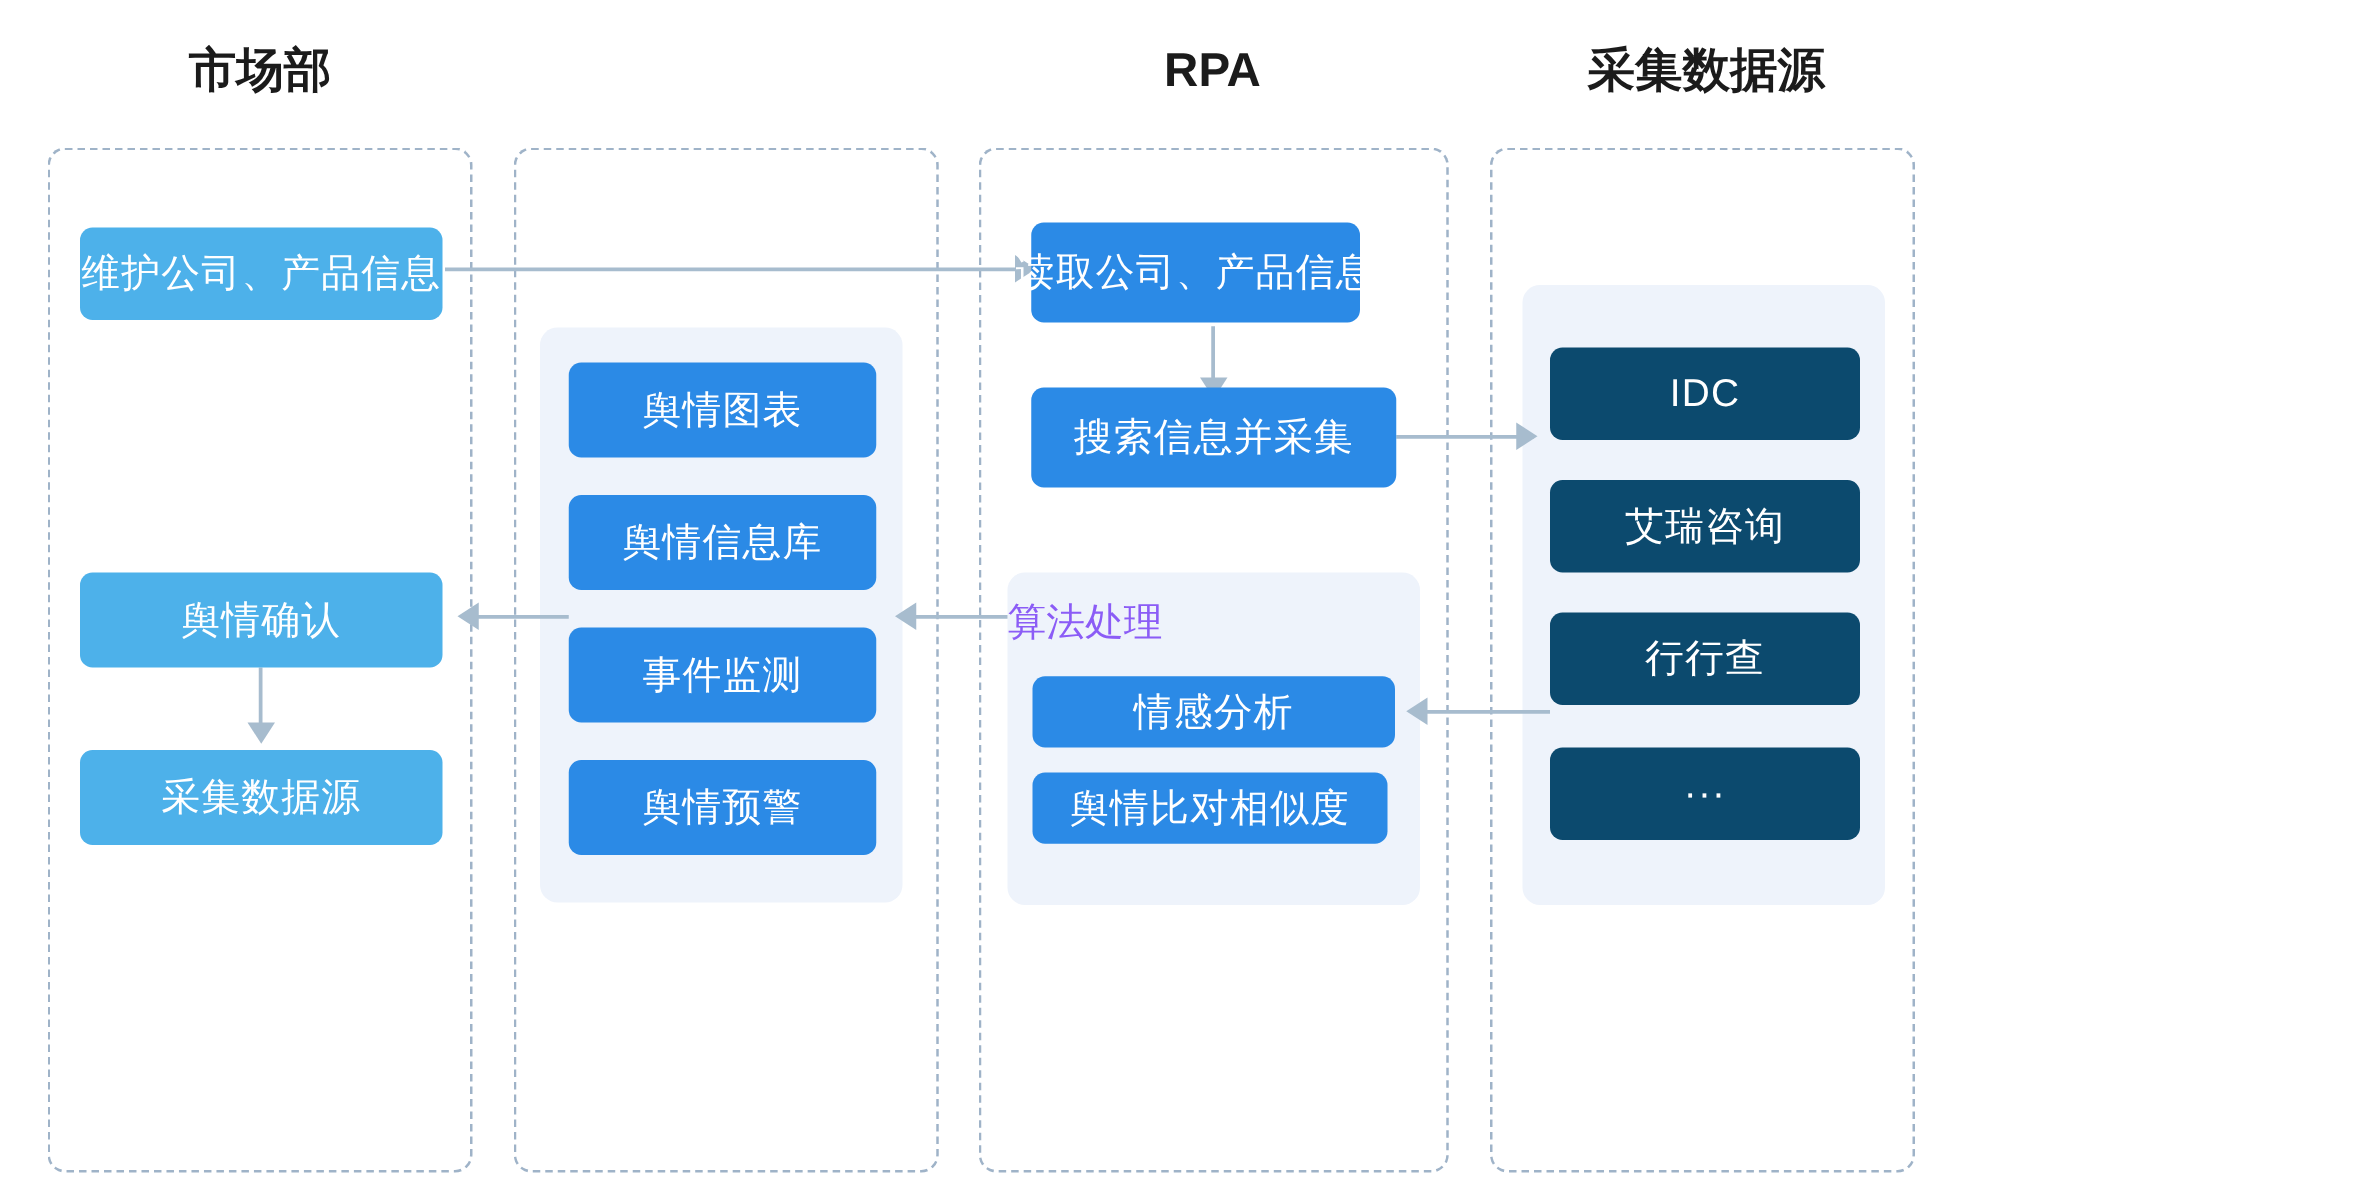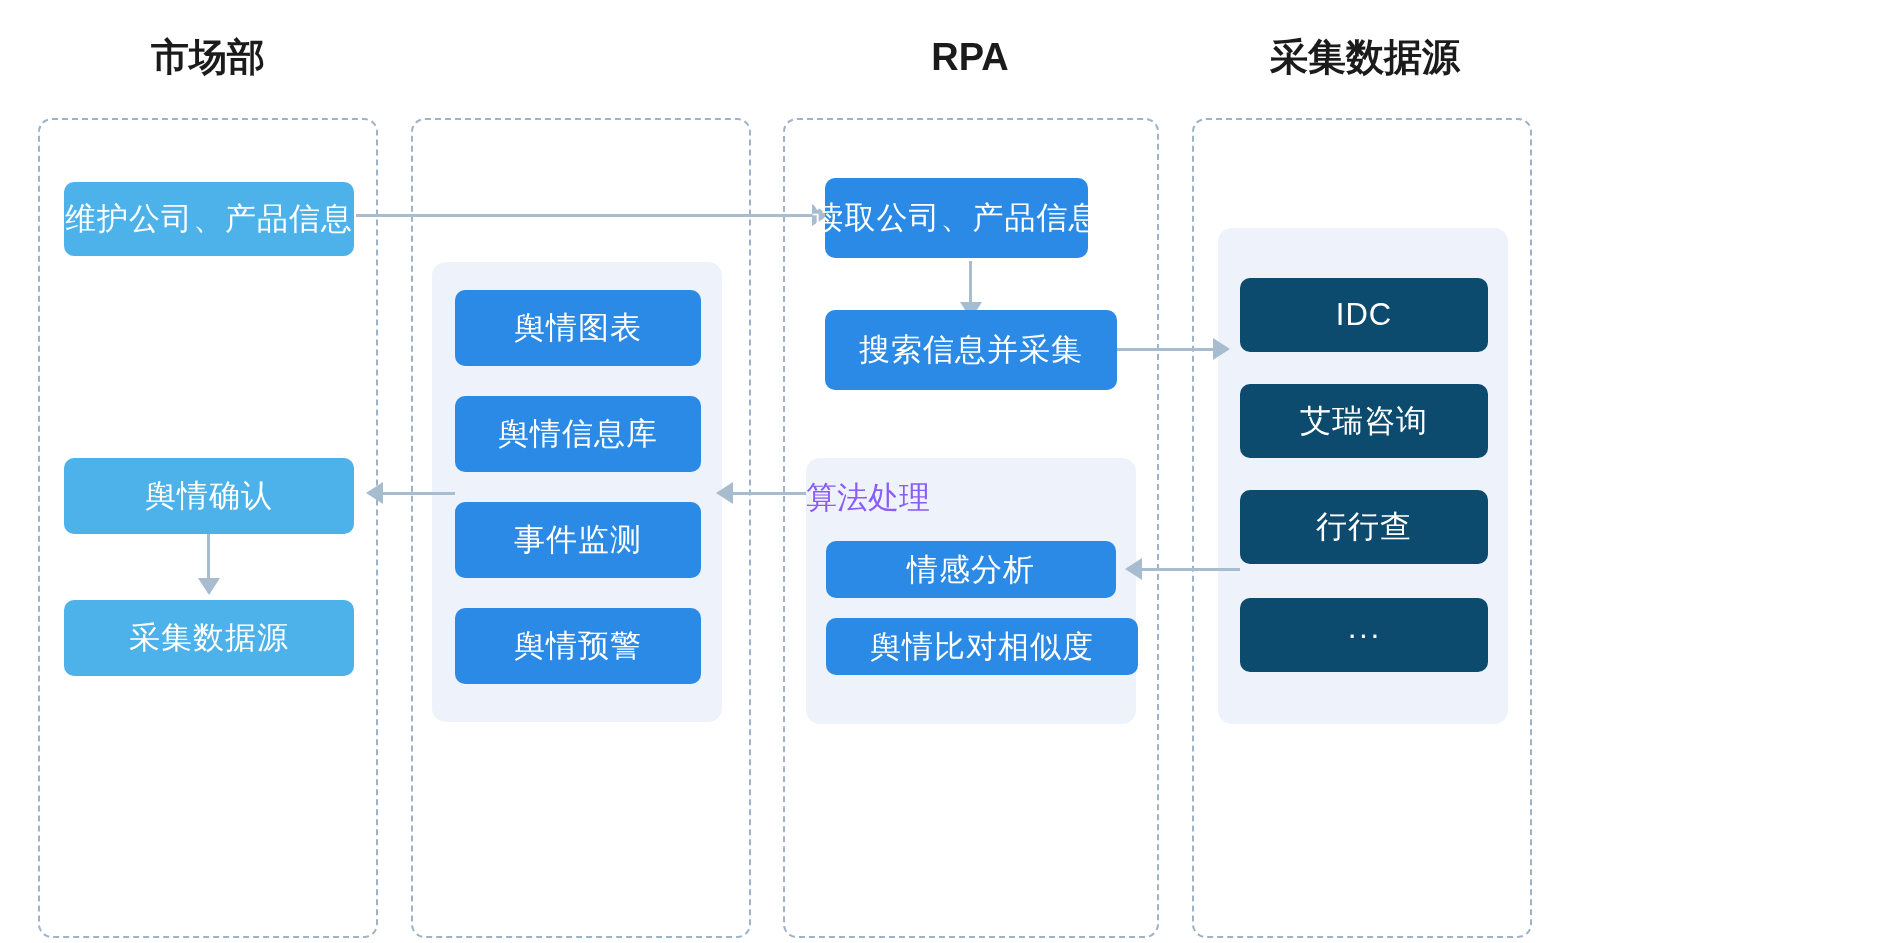--- a/index.html
+++ b/index.html
@@ -156,21 +156,21 @@
   <div class="box dark" style="left:455px; top:502px; width:246px; height:76px;">事件监测</div>
 
   <div class="box dark" style="left:455px; top:608px; width:246px; height:76px;">舆情预警</div>
 
   <div class="box dark" style="left:825px; top:178px; width:263px; height:80px;">读取公司、产品信息</div>
 
   <div class="box dark" style="left:825px; top:310px; width:292px; height:80px;">搜索信息并采集</div>
 
   <div class="box dark" style="left:826px; top:541px; width:290px; height:57px;">情感分析</div>
 
-  <div class="box dark" style="left:826px; top:618px; width:312px; height:57px;">舆情比对相似度</div>
+  <div class="box dark" style="left:826px; top:618px; width:284px; height:57px;">舆情比对相似度</div>
 
   <div class="box mid" style="left:1240px; top:278px; width:248px; height:74px;">IDC</div>
 
   <div class="box mid" style="left:1240px; top:384px; width:248px; height:74px;">艾瑞咨询</div>
 
   <div class="box mid" style="left:1240px; top:490px; width:248px; height:74px;text-align:right;">行行查</div>
 
   <div class="box mid" style="left:1240px; top:598px; width:248px; height:74px;">···</div>
 
 </div>

